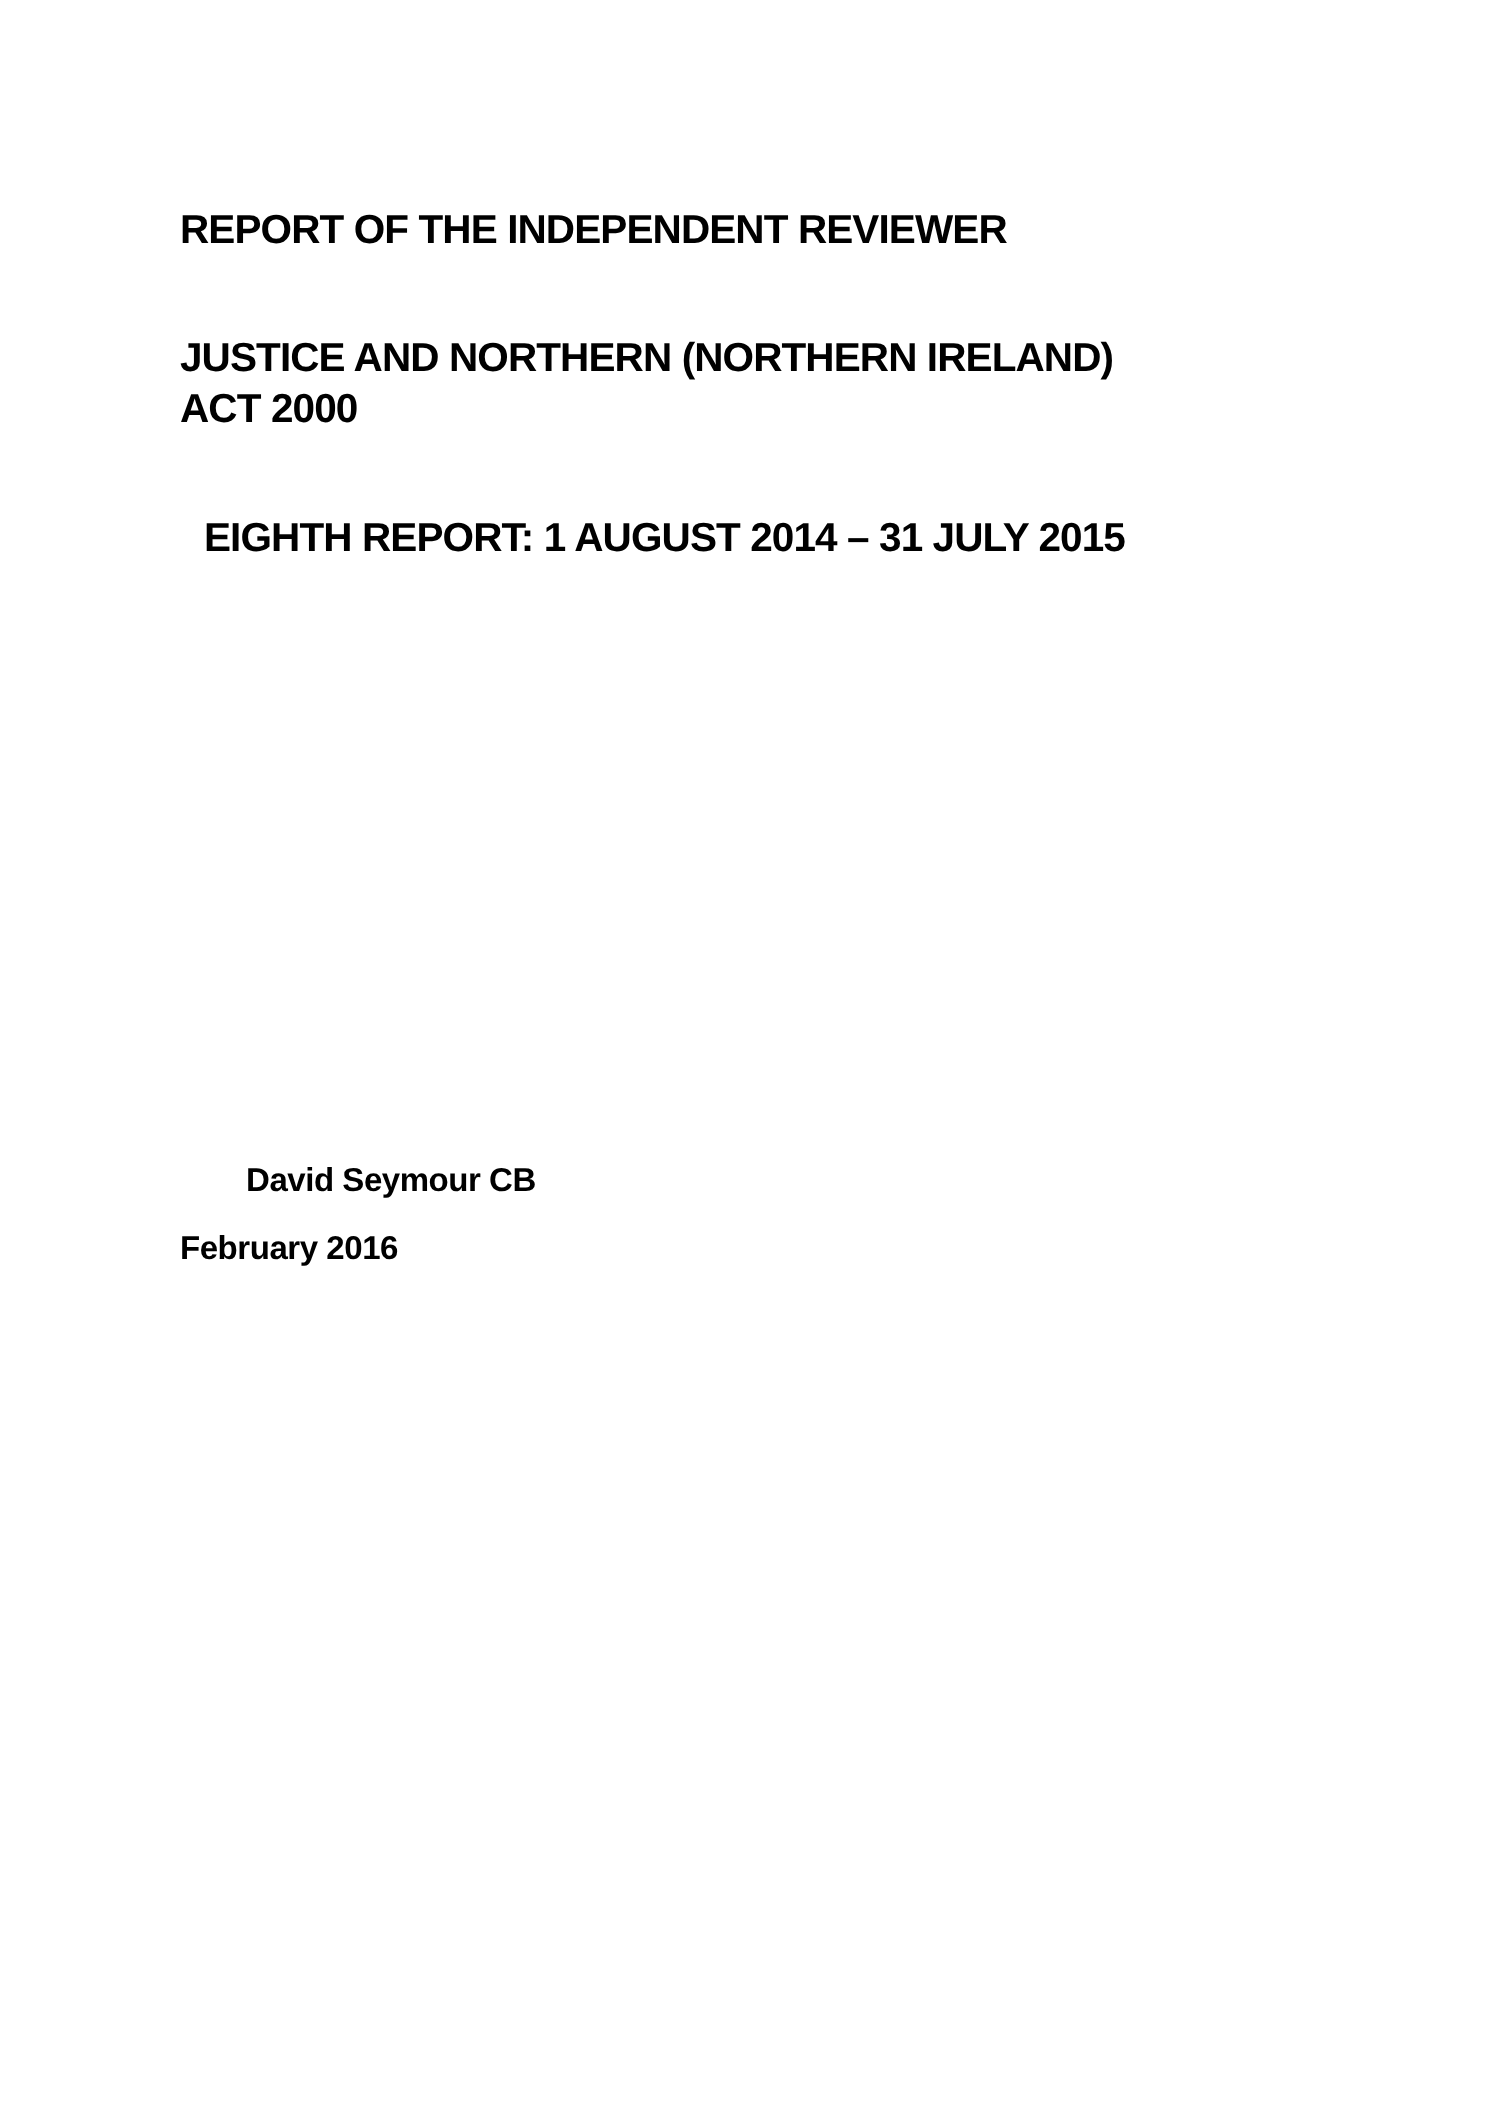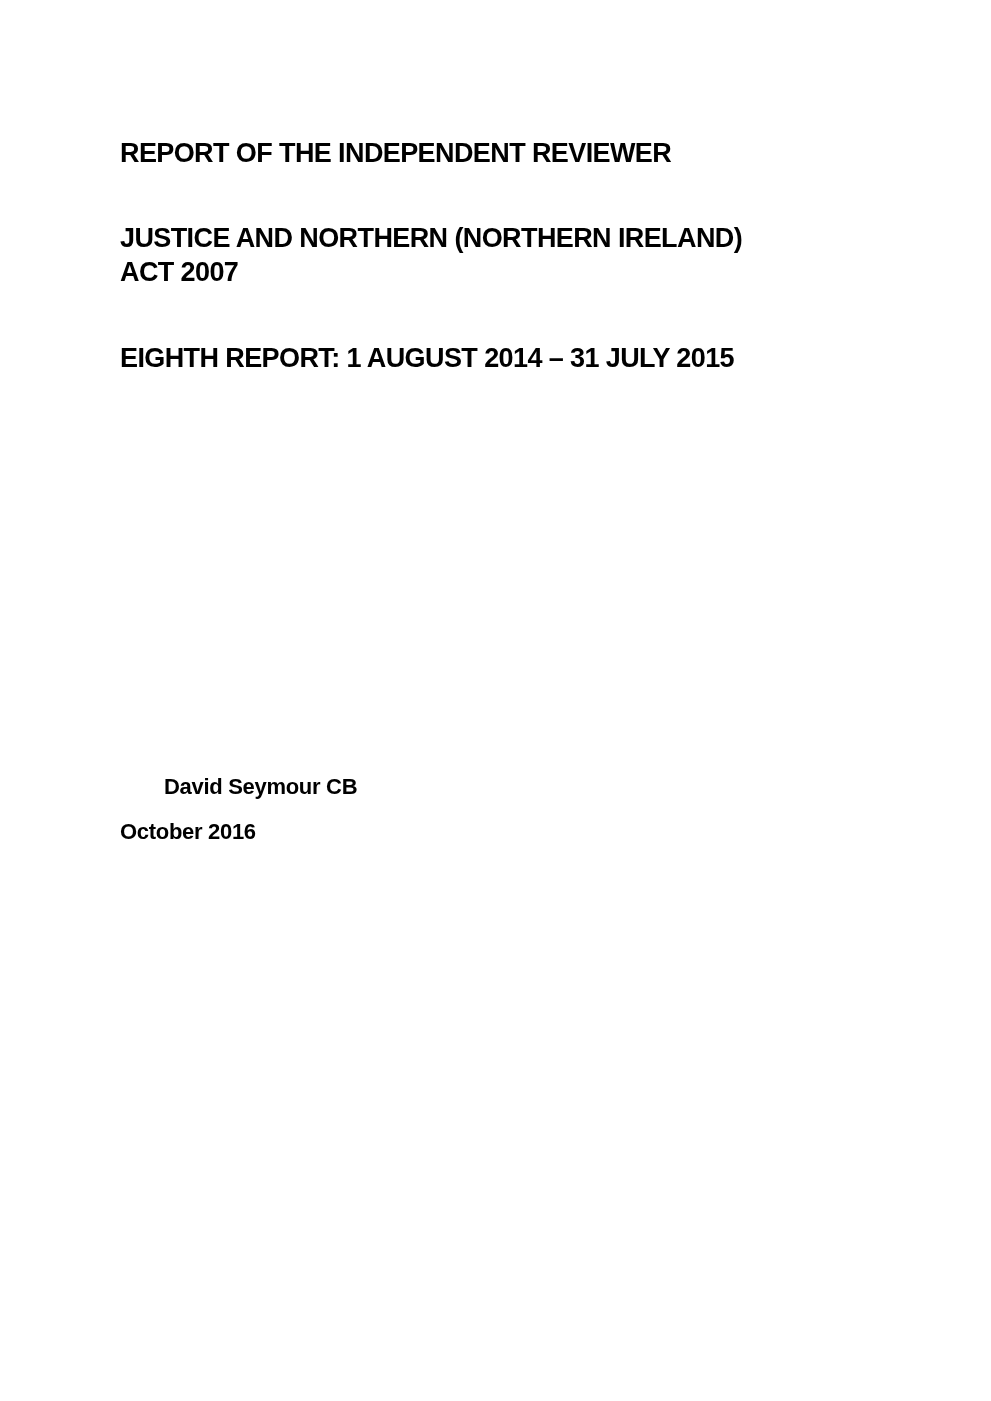--- a/index.html
+++ b/index.html
@@ -27,21 +27,21 @@
       left: 120px;
       margin: 0;
       font-weight: bold;
       font-size: 27px;
       line-height: 34px;
       letter-spacing: -0.6px;
       white-space: nowrap;
     }
     .h1 { top: 120px; }
     .h2 { top: 205px; }
-    .h3 { top: 325px; }
+    .h3 { top: 325px; margin-left: 16px; }
     .author-line {
       position: absolute;
       left: 120px;
       margin: 0;
       font-weight: bold;
       font-size: 22px;
       line-height: 28px;
       letter-spacing: -0.3px;
       white-space: nowrap;
     }
@@ -49,20 +49,20 @@
     .date { top: 802px; }
   </style>
 </head>
 <body>
 
 <div class="page">
   <h1 class="heading h1">REPORT OF THE INDEPENDENT REVIEWER</h1>
 
   <h2 class="heading h2">
     <span>JUSTICE AND NORTHERN (NORTHERN IRELAND)</span><br>
-    <span>ACT 2007</span>
+    <span>ACT 2000</span>
   </h2>
 
   <h2 class="heading h3">EIGHTH REPORT: 1 AUGUST 2014 – 31 JULY 2015</h2>
 
   <p class="author-line author">David Seymour CB</p>
-  <p class="author-line date">October 2016</p>
+  <p class="author-line date">February 2016</p>
 </div>
 
 </body></html>

